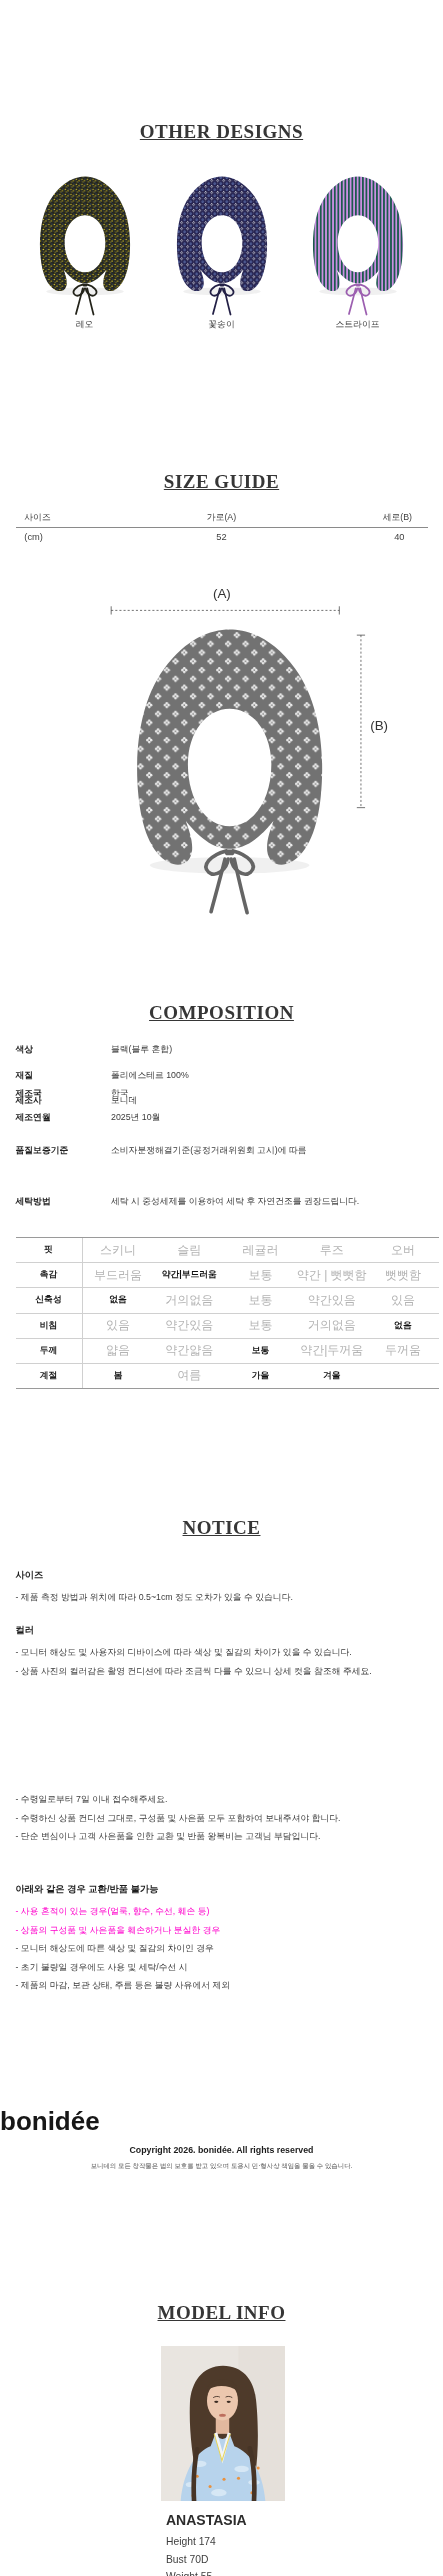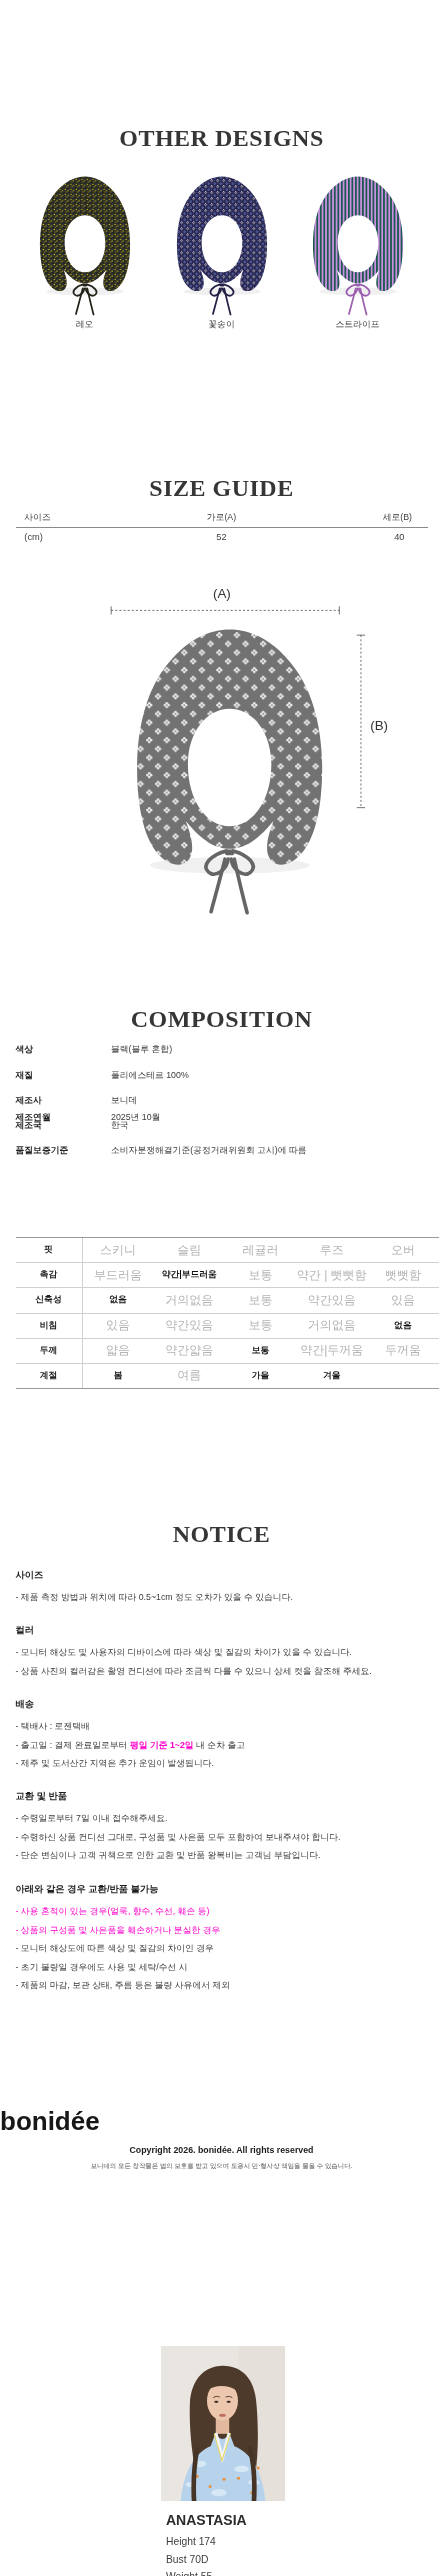--- a/index.html
+++ b/index.html
@@ -1,20 +1,20 @@
 <!DOCTYPE html>
 <html style="--accent: #ff00cc;font-size:8.2px"><head>
 <meta charset="utf-8">
 <style>
   html,body{margin:0;padding:0;background:#ffffff;}
   .page{position:relative;width:443px;height:2718px;background:#fff;margin:0 auto;overflow:hidden;
         font-family:"Liberation Sans",sans-serif;color:#3c3c3c;}
   .abs{position:absolute;}
   .sec-title{left:0;width:443px;text-align:center;font-family:"Liberation Serif",serif;
-             font-weight:bold;font-size:24px;letter-spacing:0.5px;color:#363636;}
+             font-weight:bold;font-size:19px;letter-spacing:0.5px;color:#363636;text-decoration:underline;}
   
   .design{width:113px;text-align:center;}
   .design svg{display:block;margin:0 auto;}
   .design figcaption{margin-top:3.1px;font-size:8.8px;color:#3f3f3f;}
   
   .size-table{left:15.5px;width:412px;}
   .st-row{display:flex;align-items:center;}
   .st-head{height:17.5px;border-bottom:0.5px solid #8a8a8a;font-size:8.8px;color:#3e3e3e;}
   .st-data{height:19.6px;font-size:9.3px;color:#3e3e3e;}
   .st-c1{width:77px;padding-left:8.8px;box-sizing:border-box;text-align:left;}
@@ -192,31 +192,35 @@
     <span class="comp-value">블랙(블루 혼합)</span>
   </div>
   <div class="abs comp-row" style="top:1070px">
     <span class="comp-label">재질</span>
     <span class="comp-value">폴리에스테르 100%</span>
   </div>
   <div class="abs comp-row" style="top:1095px">
     <span class="comp-label">제조사</span>
     <span class="comp-value">보니데</span>
   </div>
-  <div class="abs comp-row" style="top:1120px">
+  <div class="abs comp-row" style="top:1088px">
     <span class="comp-label">제조국</span>
     <span class="comp-value">한국</span>
   </div>
   <div class="abs comp-row" style="top:1145px">
     <span class="comp-label">품질보증기준</span>
     <span class="comp-value">소비자분쟁해결기준(공정거래위원회 고시)에 따름</span>
   </div>
   <div class="abs comp-row" style="top:1112px">
     <span class="comp-label">제조연월</span>
     <span class="comp-value">2025년 10월</span>
+  </div>
+  <div class="abs comp-row" style="top:1196px">
+    <span class="comp-label">세탁방법</span>
+    <span class="comp-value">세탁 시 중성세제를 이용하여 세탁 후 자연건조를 권장드립니다.</span>
   </div>
 
   <div class="abs props" style="top:1237px">
     <div class="prow">
       <span class="plabel">핏</span>
       <span class="pcell">스키니</span>
       <span class="pcell">슬림</span>
       <span class="pcell">레귤러</span>
       <span class="pcell">루즈</span>
       <span class="pcell">오버</span>
@@ -269,47 +273,41 @@
     <h3>사이즈</h3>
     <div class="nline">- 제품 측정 방법과 위치에 따라 0.5~1cm 정도 오차가 있을 수 있습니다.</div>
   </div>
 
   <div class="abs ngroup" style="top:1624px">
     <h3>컬러</h3>
     <div class="nline">- 모니터 해상도 및 사용자의 디바이스에 따라 색상 및 질감의 차이가 있을 수 있습니다.</div>
     <div class="nline">- 상품 사진의 컬러감은 촬영 컨디션에 따라 조금씩 다를 수 있으니 상세 컷을 참조해 주세요.</div>
   </div>
 
-  <div class="abs ngroup" style="top:1698px">
-    <h3>배송</h3>
-    <div class="nline">- 택배사 : 로젠택배</div>
-    <div class="nline"><span>- 출고일 : 결제 완료일로부터 </span><span class="hl">평일 기준 1~2일</span><span> 내 순차 출고</span></div>
-    <div class="nline">- 제주 및 도서산간 지역은 추가 운임이 발생됩니다.</div>
-  </div>
 
   <div class="abs ngroup" style="top:1790px">
-    <h3>교환 및 반품</h3>
     <div class="nline">- 수령일로부터 7일 이내 접수해주세요.</div>
     <div class="nline">- 수령하신 상품 컨디션 그대로, 구성품 및 사은품 모두 포함하여 보내주셔야 합니다.</div>
-    <div class="nline">- 단순 변심이나 고객 귀책으로 인한 교환 및 반품 왕복비는 고객님 부담입니다.</div>
+    <div class="nline">- 단순 변심이나 고객 사은품을 인한 교환 및 반품 왕복비는 고객님 부담입니다.</div>
   </div>
 
   <div class="abs ngroup" style="top:1883px">
     <h3>아래와 같은 경우 교환/반품 불가능</h3>
     <div class="nline pink">- 사용 흔적이 있는 경우(얼룩, 향수, 수선, 훼손 등)</div>
     <div class="nline pink">- 상품의 구성품 및 사은품을 훼손하거나 분실한 경우</div>
     <div class="nline">- 모니터 해상도에 따른 색상 및 질감의 차이인 경우</div>
     <div class="nline">- 초기 불량일 경우에도 사용 및 세탁/수선 시</div>
     <div class="nline">- 제품의 마감, 보관 상태, 주름 등은 불량 사유에서 제외</div>
   </div>
 
   <div class="abs logo" style="top:2106px">bonidée</div>
   <div class="abs copyright" style="top:2145px">Copyright 2026. bonidée. All rights reserved</div>
   <div class="abs legal" style="top:2162px">보니데의 모든 창작물은 법의 보호를 받고 있으며 도용시 민·형사상 책임을 물을 수 있습니다.</div>
 
+  <h2 class="abs sec-title" style="top:2286px">MODEL INFO</h2>
 
   <svg class="abs" style="top:2346px;left:161px" width="124" height="155" viewBox="0 0 240 300">
     <rect width="240" height="300" fill="#e9e5e0"></rect>
     <rect x="150" width="90" height="300" fill="#e1dcd5" opacity="0.55"></rect>
     <path d="M120,38 C80,38 58,70 56,110 C54,160 60,210 70,262 C76,288 90,300 100,300 L152,300 C166,300 178,282 182,252 C190,202 188,140 184,105 C180,65 158,38 120,38 Z" fill="#4e3a2a"></path>
     <rect x="106" y="132" width="26" height="38" fill="#e2b89e"></rect>
     <ellipse cx="119" cy="106" rx="30" ry="38" fill="#ecc7ae"></ellipse>
     <path d="M89,86 C92,58 146,56 149,88 C132,74 104,74 89,86 Z" fill="#4e3a2a"></path>
     <ellipse cx="107" cy="108" rx="4" ry="2.2" fill="#3a2b22"></ellipse>
     <ellipse cx="131" cy="108" rx="4" ry="2.2" fill="#3a2b22"></ellipse>

